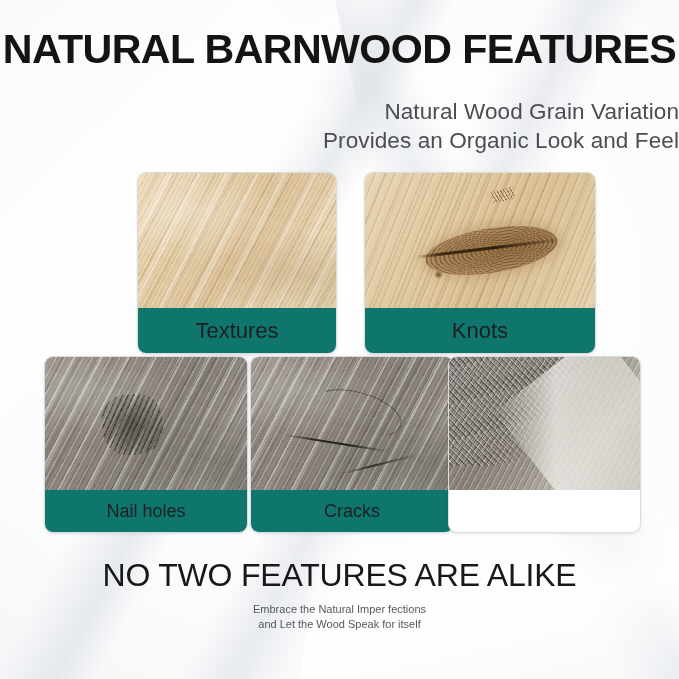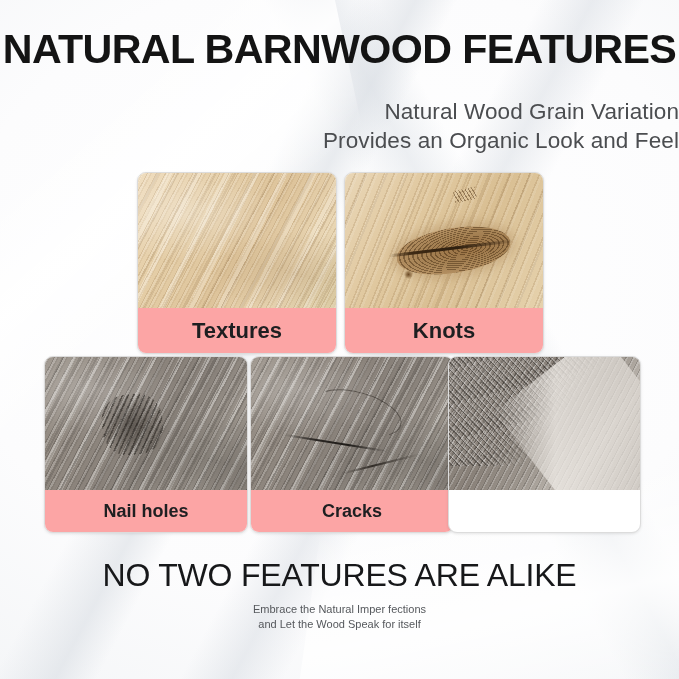--- a/index.html
+++ b/index.html
@@ -50,29 +50,29 @@
 
   
   .card{
     position:absolute;border-radius:9px;overflow:hidden;
     background:#fff;border:1px solid #dcdcdc;
     box-shadow:0 1px 3px rgba(0,0,0,.10);
   }
   .swatch{position:absolute;left:0;right:0;top:0;overflow:hidden;}
   .label{
     position:absolute;left:0;right:0;bottom:0;
-    background:#fca5a5;display:flex;align-items:center;justify-content:center;
-    color:#1e1f21;font-weight:700;
+    background:#0f766e;display:flex;align-items:center;justify-content:center;
+    color:#1e1f21;font-weight:400;
   }
   
   .r1{top:172px;height:180px;width:198px;}
   .r1 .swatch{height:135px;}
   .r1 .label{height:45px;font-size:22px;}
   #card-textures{left:137px;}
-  #card-knots{left:344px;}
+  #card-knots{left:364px;padding-left:32px;}
   
   .r2{top:356px;height:175px;width:202px;}
   .r2 .swatch{height:133px;}
   .r2 .label{height:42px;font-size:18px;}
   #card-nailholes{left:44px;}
   #card-cracks{left:250px;}
   #card-aging{left:448px;width:191px;}
 
   
   .tex{position:absolute;inset:0;}

